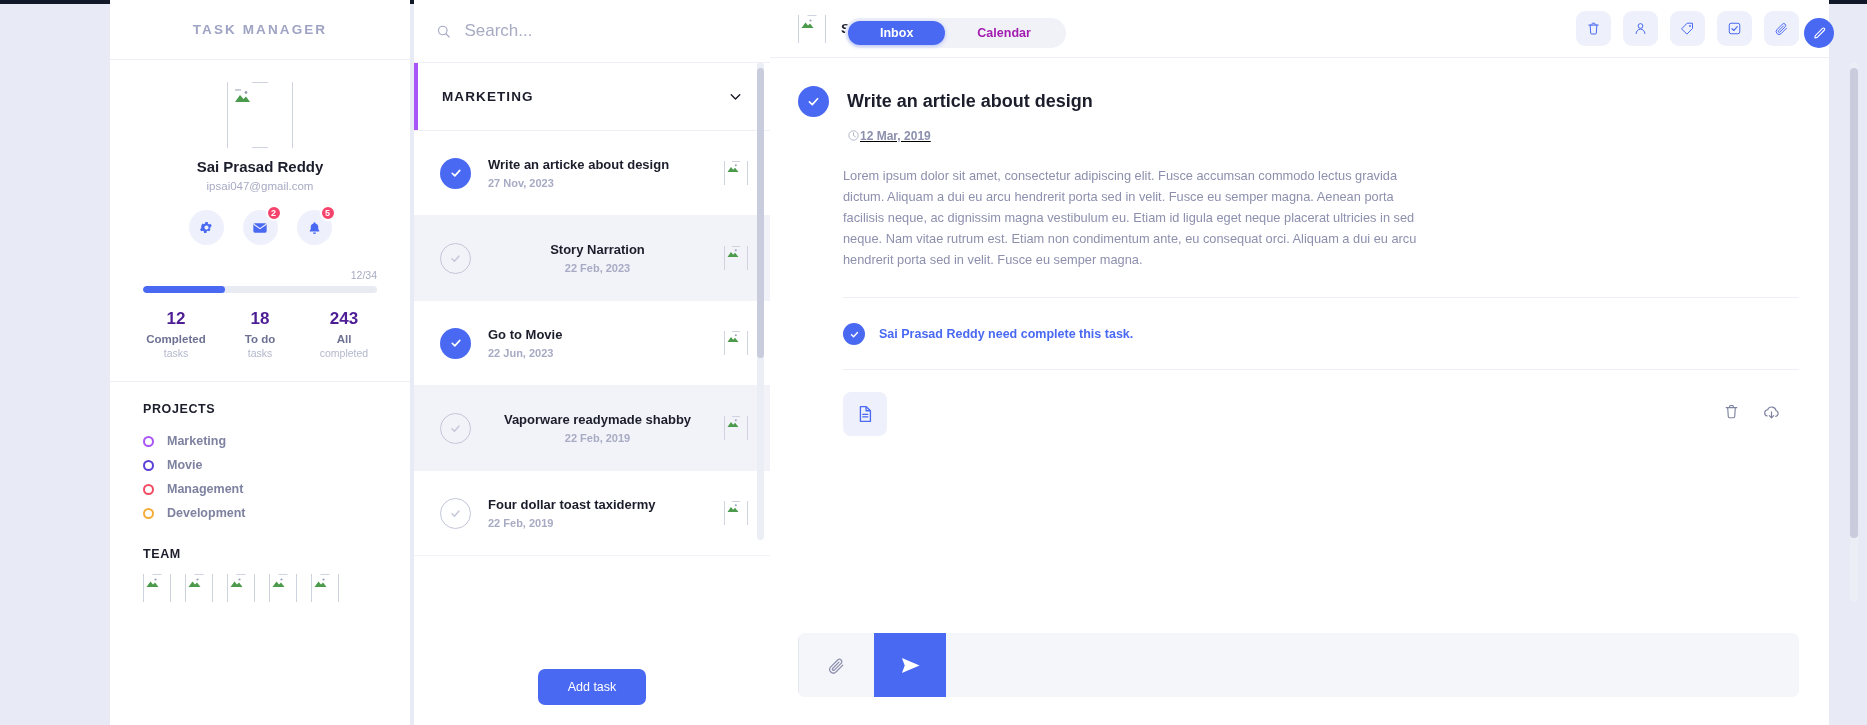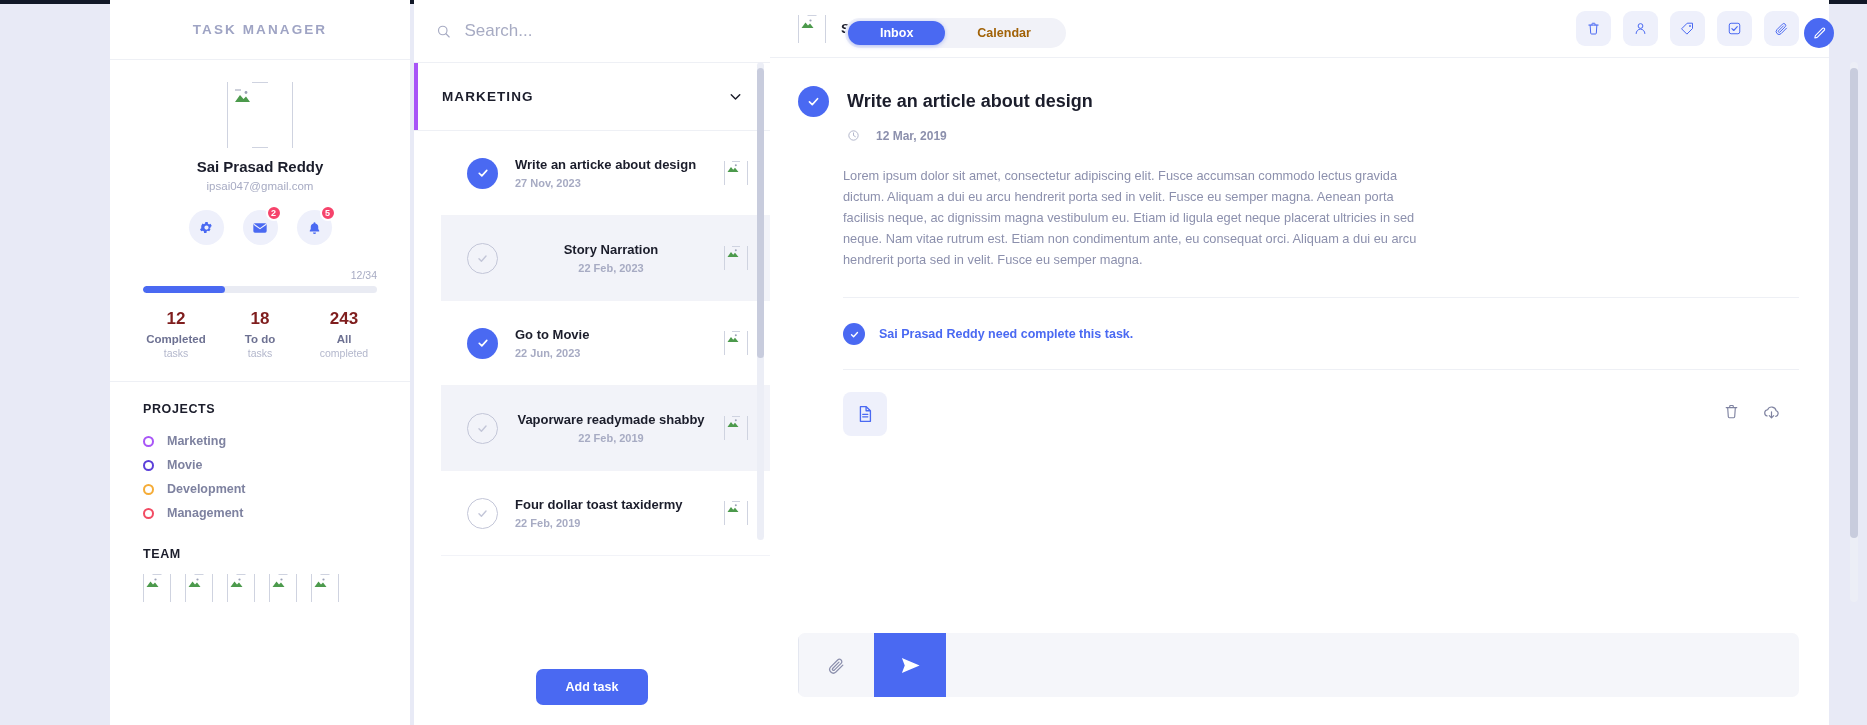--- a/index.html
+++ b/index.html
@@ -82,21 +82,21 @@
   .progress-count {
     text-align: right; font-size: 10.5px; color: #a7abc3; margin-bottom: 5px;
   }
   .progress-track {
     height: 7px; border-radius: 4px; background: #e9ebf3; overflow: hidden;
   }
   .progress-fill { height: 100%; border-radius: 4px; background: #4a69f2; }
 
   .stats { display: flex; margin: 16px 24px 0; }
   .stat { flex: 1; text-align: center; }
-  .stat-num { font-size: 17px; font-weight: 700; color: #7f1d1d; }
+  .stat-num { font-size: 17px; font-weight: 700; color: #4c1d95; }
   .stat-lbl { font-size: 11.5px; font-weight: 600; color: #6d7192; margin-top: 4px; }
   .stat-sub { font-size: 10.5px; color: #b3b7cc; margin-top: 2px; }
 
   .divider { height: 1px; background: #eef0f5; margin: 22px 0 0; }
 
   .section { padding: 20px 33px 0; }
   .section-title {
     font-size: 12.5px; font-weight: 700; color: #1b1d2b;
     letter-spacing: .6px; text-transform: uppercase; margin-bottom: 13px;
   }
@@ -140,21 +140,21 @@
     position: absolute; left: 0; top: 0; width: 3.5px; height: 100%;
     background: #a855f7;
   }
   .group-title {
     font-size: 13.5px; font-weight: 700; color: #1b1d2b;
     letter-spacing: 1.1px; text-transform: uppercase;
   }
   .task-list { flex: 1; overflow: hidden; }
   .task-row {
     height: 85px; display: flex; align-items: center; gap: 17px;
-    padding: 0 22px 0 26px; border-bottom: 1px solid #f2f3f8; cursor: pointer; margin-left: 27px;
+    padding: 0 22px 0 26px; border-bottom: 1px solid #f2f3f8; cursor: pointer;
   }
   .task-row.alt { background: #f2f3f9; text-align: center; }
   .check {
     width: 31px; height: 31px; border-radius: 50%; flex: none;
     display: flex; align-items: center; justify-content: center;
   }
   .check.done { background: #4a69f2; }
   .check.todo { border: 1.7px solid #c3c6d8; background: transparent; }
   .task-meta { flex: 1; min-width: 0; }
   .task-title {
@@ -163,21 +163,21 @@
   }
   .task-date { font-size: 11px; font-weight: 600; color: #a7abc3; margin-top: 5px; }
   .task-thumb { width: 24px; height: 24px; position: relative; flex: none; }
   .task-thumb .frame { position: absolute; inset: 0; border-left: 1px solid #cfd3e0; border-right: 1px solid #cfd3e0; }
   .task-thumb .dash-t { position: absolute; top: 0; left: 50%; transform: translateX(-50%); width: 8px; height: 1px; background: #cfd3e0; }
   .task-thumb .bg { position: absolute; left: 3px; top: 2px; width: 12px; height: 10px; }
 
   .add-task-wrap { height: 76px; display: flex; align-items: center; justify-content: center; }
   .add-task-btn {
     background: #4a69f2; color: #fff; border: none; border-radius: 7px;
-    padding: 11px 30px; font-size: 12.5px; font-weight: 700;
+    padding: 11px 30px; font-size: 12.5px; font-weight: 400;
     font-family: "Liberation Sans", sans-serif; cursor: pointer;
   }
 
   
   .mid-sb {
     position: absolute; right: 6px; top: 62px; width: 7px; height: 478px;
     background: #eceef6; border-radius: 4px;
   }
   .mid-sb .thumb { position: absolute; top: 6px; left: 0; width: 7px; height: 290px; background: #c8ccdd; border-radius: 4px; }
 
@@ -199,21 +199,21 @@
   .act-btn {
     width: 35px; height: 35px; border-radius: 9px; background: #eef0fb;
     display: flex; align-items: center; justify-content: center; cursor: pointer;
   }
 
   .detail-body { flex: 1; padding: 28px 30px 0 28px; overflow: hidden; }
   .dt-title-row { display: flex; align-items: center; gap: 18px; }
   .dt-check { width: 31px; height: 31px; border-radius: 50%; background: #4a69f2;
     display: flex; align-items: center; justify-content: center; flex: none; }
   .dt-title { font-size: 18px; font-weight: 700; color: #1b1d2b; }
-  .dt-date-row { display: flex; gap: 16px; margin: 12px 0 0 49px; }
+  .dt-date-row { display: flex; gap: 0; margin: 12px 0 0 49px; text-decoration: underline; }
   .dt-date { font-size: 12px; font-weight: 600; color: #8c90ad; }
   .dt-para {
     margin: 22px 0 0 45px; max-width: 580px;
     font-size: 12.8px; line-height: 21px; color: #8c90ad;
   }
   .dt-rule { height: 1px; background: #eef0f5; margin: 27px 0 0 45px; }
   .dt-assign { display: flex; align-items: center; gap: 14px; margin: 25px 0 0 45px; }
   .dt-assign .mini-check {
     width: 22px; height: 22px; border-radius: 50%; background: #4a69f2;
     display: flex; align-items: center; justify-content: center; flex: none;
@@ -349,26 +349,26 @@
       <div id="projects-list">
           <div class="proj-item">
             <span class="ring" style="border-color:#a855f7"></span>
             <span class="proj-label">Marketing</span>
           </div>
           <div class="proj-item">
             <span class="ring" style="border-color:#5b3fd9"></span>
             <span class="proj-label">Movie</span>
           </div>
           <div class="proj-item">
+            <span class="ring" style="border-color:#f24b63"></span>
+            <span class="proj-label">Management</span>
+          </div>
+          <div class="proj-item">
             <span class="ring" style="border-color:#f5ac37"></span>
             <span class="proj-label">Development</span>
-          </div>
-          <div class="proj-item">
-            <span class="ring" style="border-color:#f24b63"></span>
-            <span class="proj-label">Management</span>
           </div>
         </div>
     </div>
 
     <div class="section" style="padding-top:22px">
       <div class="section-title">TEAM</div>
       <div class="team-row" id="team-row">
           <div class="team-av">
             <div class="frame"></div>
             <div class="dash-t"></div>
@@ -663,17 +663,17 @@
   </div>
 
   <div class="page-sb">
     <div class="thumb"></div>
   </div>
 
   <div id="view-toggle" style="position:absolute;left:845px;top:18px;height:30px;background:#f1f2f8;border-radius:16px;display:flex;align-items:center;padding:3px;z-index:6;">
       <div style="padding: 0px 32px; height: 24px; display: flex; align-items: center; justify-content: center; border-radius: 13px; font-size: 12.5px; font-weight: 700; cursor: pointer; background: rgb(74, 105, 242); color: rgb(255, 255, 255); box-shadow: rgba(74, 105, 242, 0.4) 0px 1px 4px;">
         <span>Inbox</span>
       </div>
-      <div style="padding: 0px 32px; height: 24px; display: flex; align-items: center; justify-content: center; border-radius: 13px; font-size: 12.5px; font-weight: 700; cursor: pointer; background: transparent; color: #a16207;">
+      <div style="padding: 0px 32px; height: 24px; display: flex; align-items: center; justify-content: center; border-radius: 13px; font-size: 12.5px; font-weight: 700; cursor: pointer; background: transparent; color: #a21caf;">
         <span>Calendar</span>
       </div>
     </div>
 </div>
 
 </body></html>

